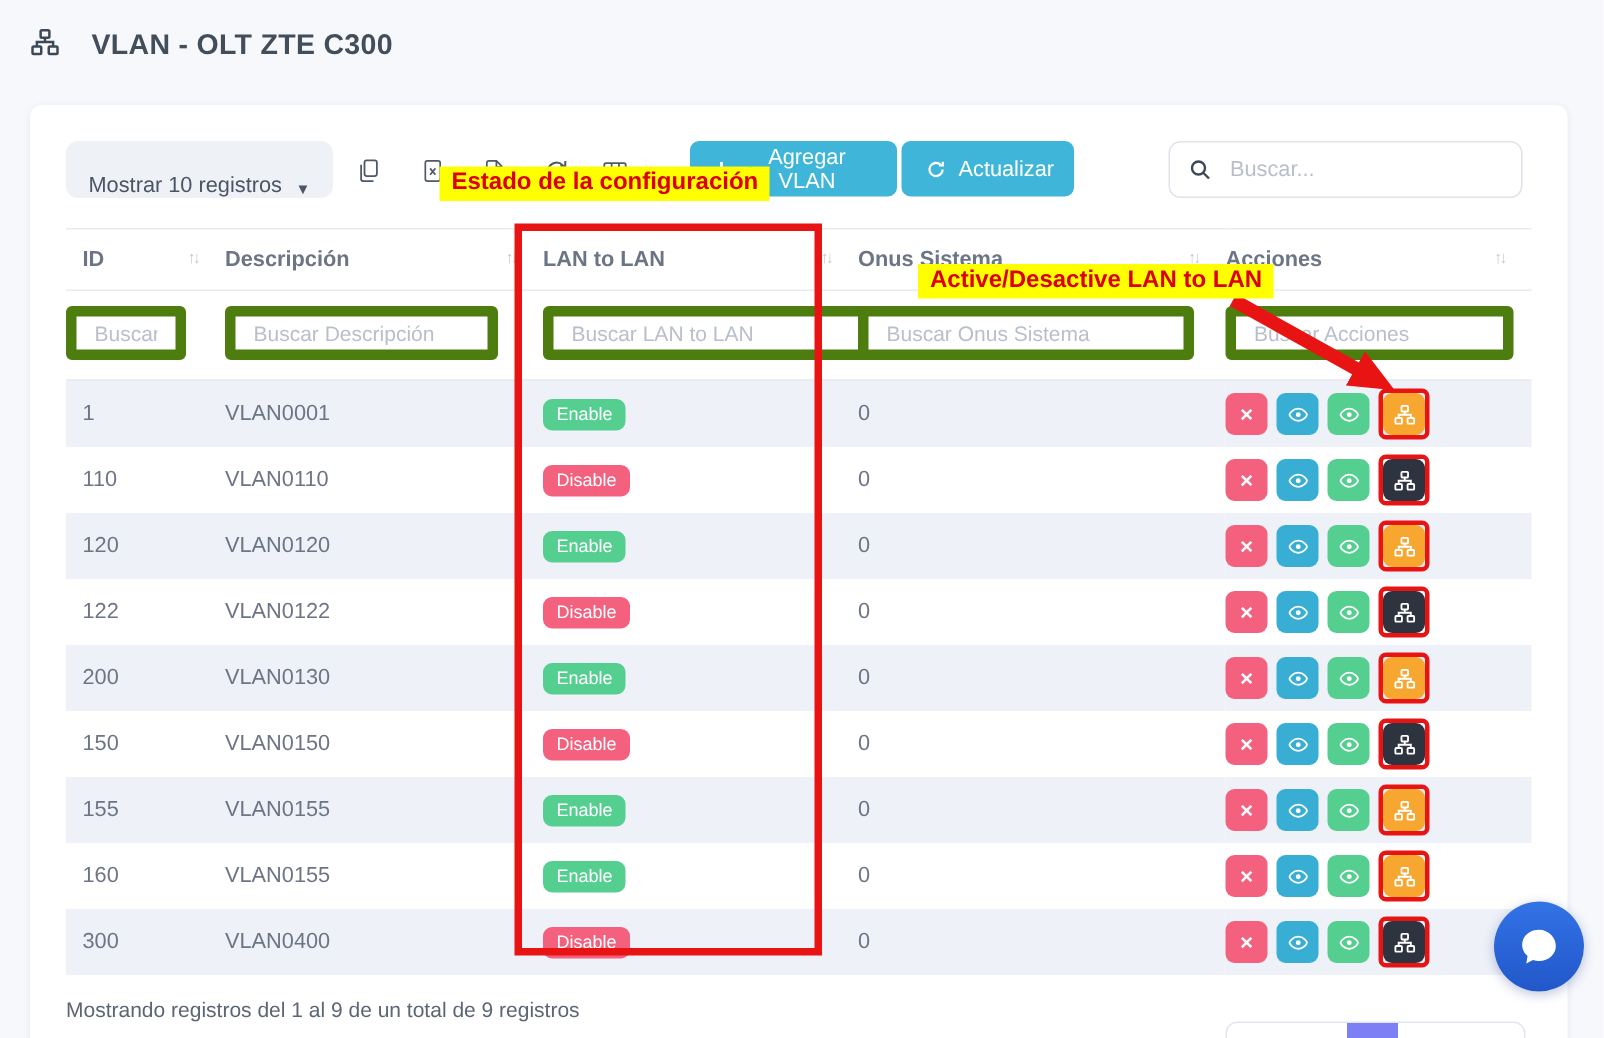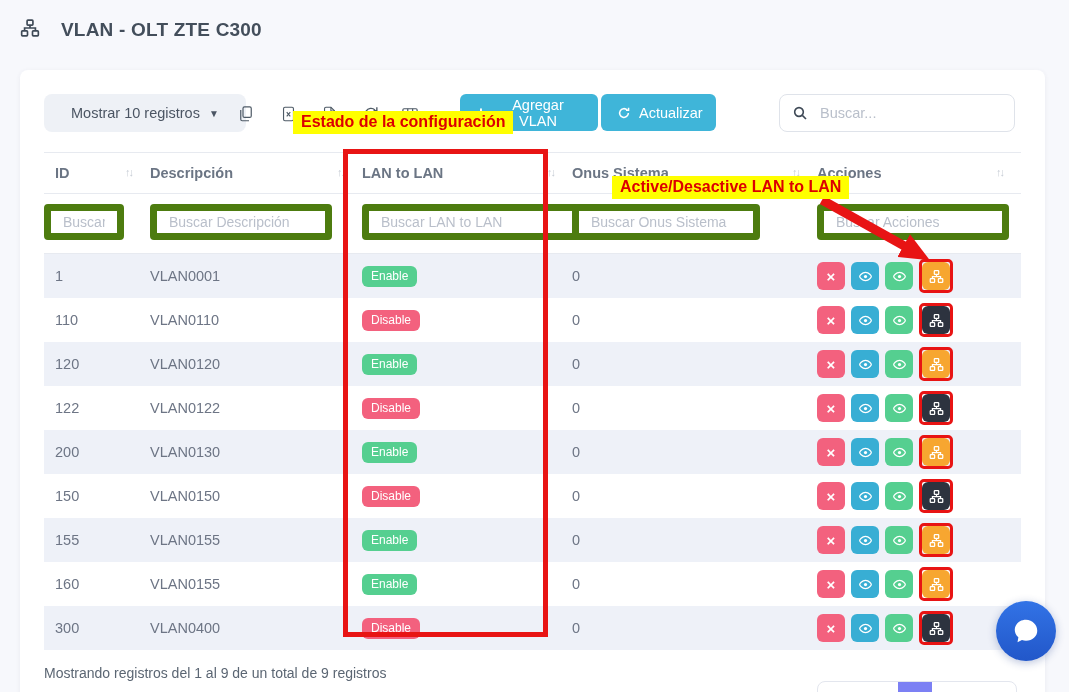--- a/index.html
+++ b/index.html
@@ -11,21 +11,21 @@
   
   .app-header{position:absolute;top:18px;left:20px;display:flex;align-items:center;gap:9px;z-index:5;}
   .app-header .title{font-size:19px;font-weight:700;color:#434e5b;letter-spacing:.2px;margin-left:12px;}
   
   .card{position:absolute;left:20px;right:24px;top:70px;bottom:-40px;background:#fff;
         border-radius:8px;box-shadow:0 1px 5px rgba(50,60,80,.07);}
   .card-inner{padding:24px 24px 0 24px;position:relative;}
   
   .toolbar{position:relative;height:40px;}
   .length-box{position:absolute;left:0;top:0;height:38px;box-sizing:border-box;background:#eef1f6;
-     border-radius:8px;padding:0 27px;display:inline-flex;align-items:center;gap:9px;
+     border-radius:8px;padding:0 15px;display:inline-flex;align-items:flex-end;gap:9px;
      color:#4b5563;font-size:14.5px;cursor:pointer;}
   .length-box .caret{font-size:10px;color:#4b5563;}
   .tool-ic{position:absolute;top:9px;width:22px;height:22px;display:inline-flex;align-items:center;
      justify-content:center;cursor:pointer;}
   .btn{position:absolute;top:0;height:37px;box-sizing:border-box;border:none;border-radius:6px;
      background:#3fb5d9;color:#fff;font-size:14.5px;font-family:inherit;display:inline-flex;
      align-items:center;gap:8px;padding:0 16px;cursor:pointer;}
   .btn .plus{font-size:17px;font-weight:700;line-height:1;}
   .search-box{position:absolute;right:6px;top:0;width:236px;height:38px;box-sizing:border-box;
      border:1px solid #dfe3ea;border-radius:8px;background:#fff;display:flex;align-items:center;
@@ -172,21 +172,21 @@
           <th><span>ID</span><span class="sort">↑↓</span></th>
           <th><span>Descripción</span><span class="sort">↑↓</span></th>
           <th><span>LAN to LAN</span><span class="sort">↑↓</span></th>
           <th><span>Onus Sistema</span><span class="sort">↑↓</span></th>
           <th><span>Acciones</span><span class="sort">↑↓</span></th>
         </tr>
         <tr>
           <th class="filter-cell" style="padding-left:9px"><input style="width: 80px;" placeholder="Buscar I"></th>
           <th class="filter-cell"><input style="width: 182px;" placeholder="Buscar Descripción"></th>
           <th class="filter-cell"><input style="width: 221px;" placeholder="Buscar LAN to LAN"></th>
-          <th class="filter-cell"><input style="width: 188px;" placeholder="Buscar Onus Sistema"></th>
+          <th class="filter-cell"><input style="width: 224px;" placeholder="Buscar Onus Sistema"></th>
           <th class="filter-cell"><input style="width: 192px;" placeholder="Buscar Acciones"></th>
         </tr>
       </thead>
       <tbody>
           <tr class="stripe">
     <td><span>1</span></td>
     <td><span>VLAN0001</span></td>
     <td><span class="badge badge-enable">Enable</span></td>
     <td><span>0</span></td>
     <td>

